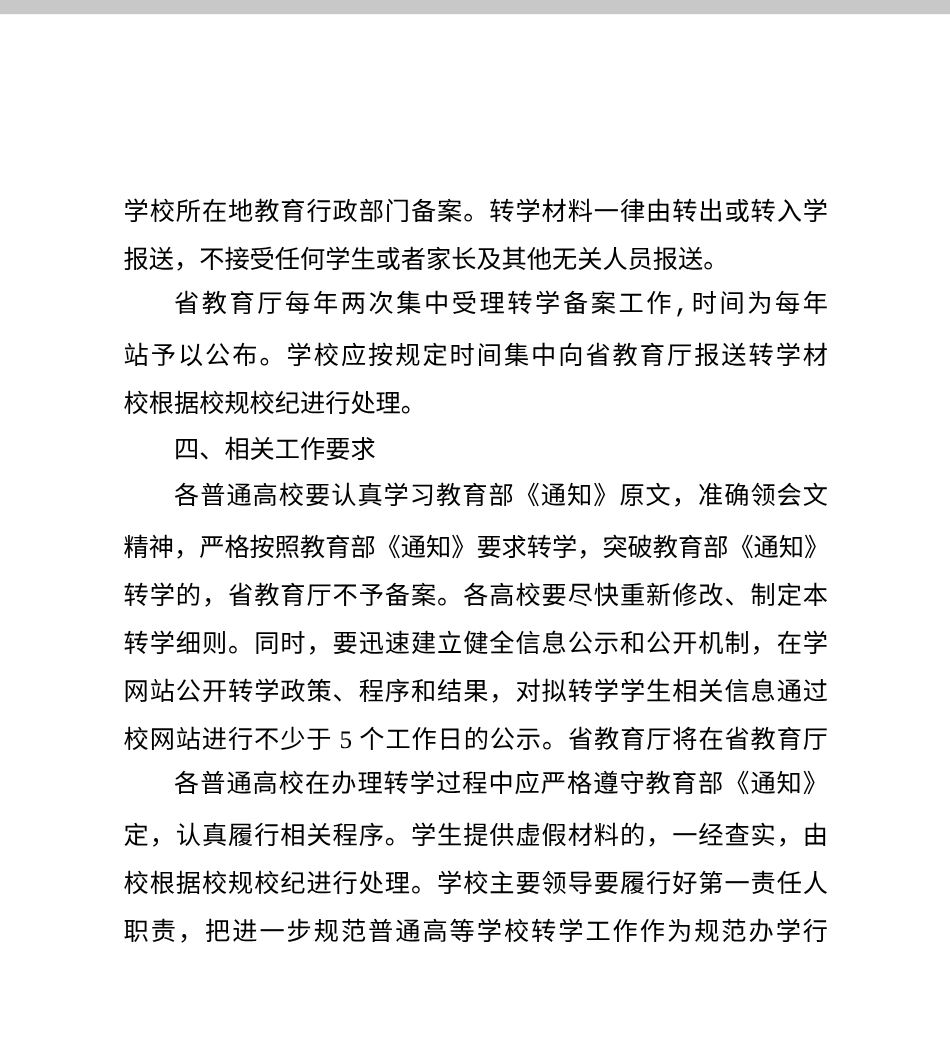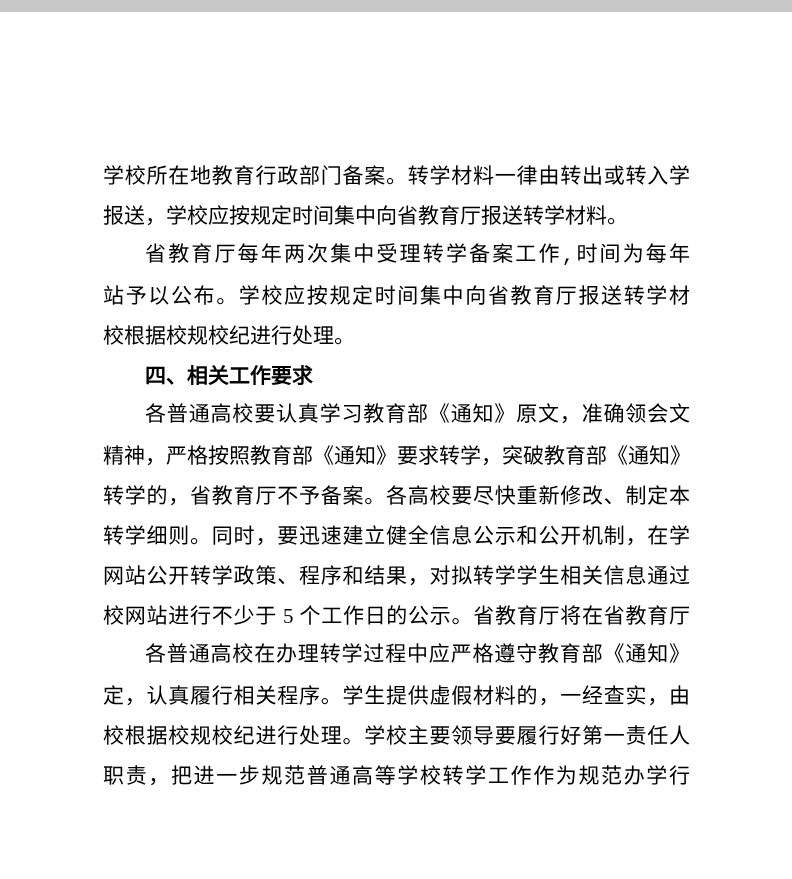--- a/index.html
+++ b/index.html
@@ -51,35 +51,35 @@
     text-align: left;
     text-align-last: left;
     -moz-text-align-last: left;
   }
   .line.indent {
     text-indent: 2em;
     font-family: Liberation Mono, monospace;
   }
   .line.heading {
     font-family: "Liberation Sans", "DejaVu Sans", sans-serif;
-    font-weight: bold;
+    font-weight: normal;
     text-align: right;
     text-align-last: left;
     -moz-text-align-last: left;
   }
 </style>
 </head>
 <body>
 
 <div class="top-strip"></div>
 
 <div class="page">
   <div class="text-block">
     <div class="line">学校所在地教育行政部门备案。转学材料一律由转出或转入学校</div>
-    <div class="line end">报送，学校应按规定时间集中向省教育厅报送转学材料。</div>
+    <div class="line end">报送，不接受任何学生或者家长及其他无关人员报送。</div>
     <div class="line indent">省教育厅每年两次集中受理转学备案工作,时间为每年 12-1</div>
     <div class="line">站予以公布。学校应按规定时间集中向省教育厅报送转学材料，</div>
     <div class="line end">校根据校规校纪进行处理。</div>
     <div class="line heading indent">四、相关工作要求</div>
     <div class="line indent">各普通高校要认真学习教育部《通知》原文，准确领会文件</div>
     <div class="line">精神，严格按照教育部《通知》要求转学，突破教育部《通知》</div>
     <div class="line">转学的，省教育厅不予备案。各高校要尽快重新修改、制定本校</div>
     <div class="line">转学细则。同时，要迅速建立健全信息公示和公开机制，在学校</div>
     <div class="line">网站公开转学政策、程序和结果，对拟转学学生相关信息通过学</div>
     <div class="line">校网站进行不少于 5 个工作日的公示。省教育厅将在省教育厅门</div>

